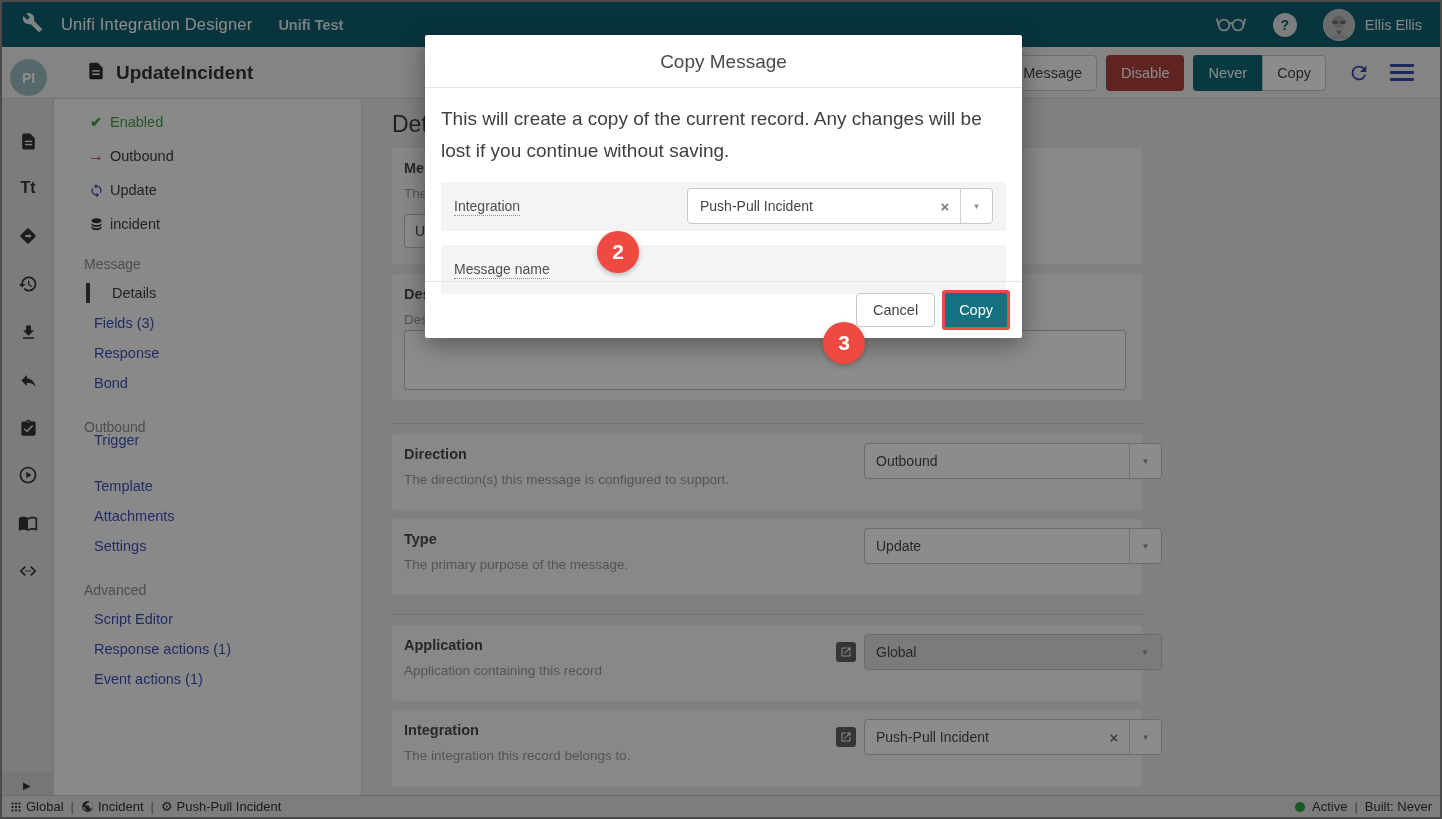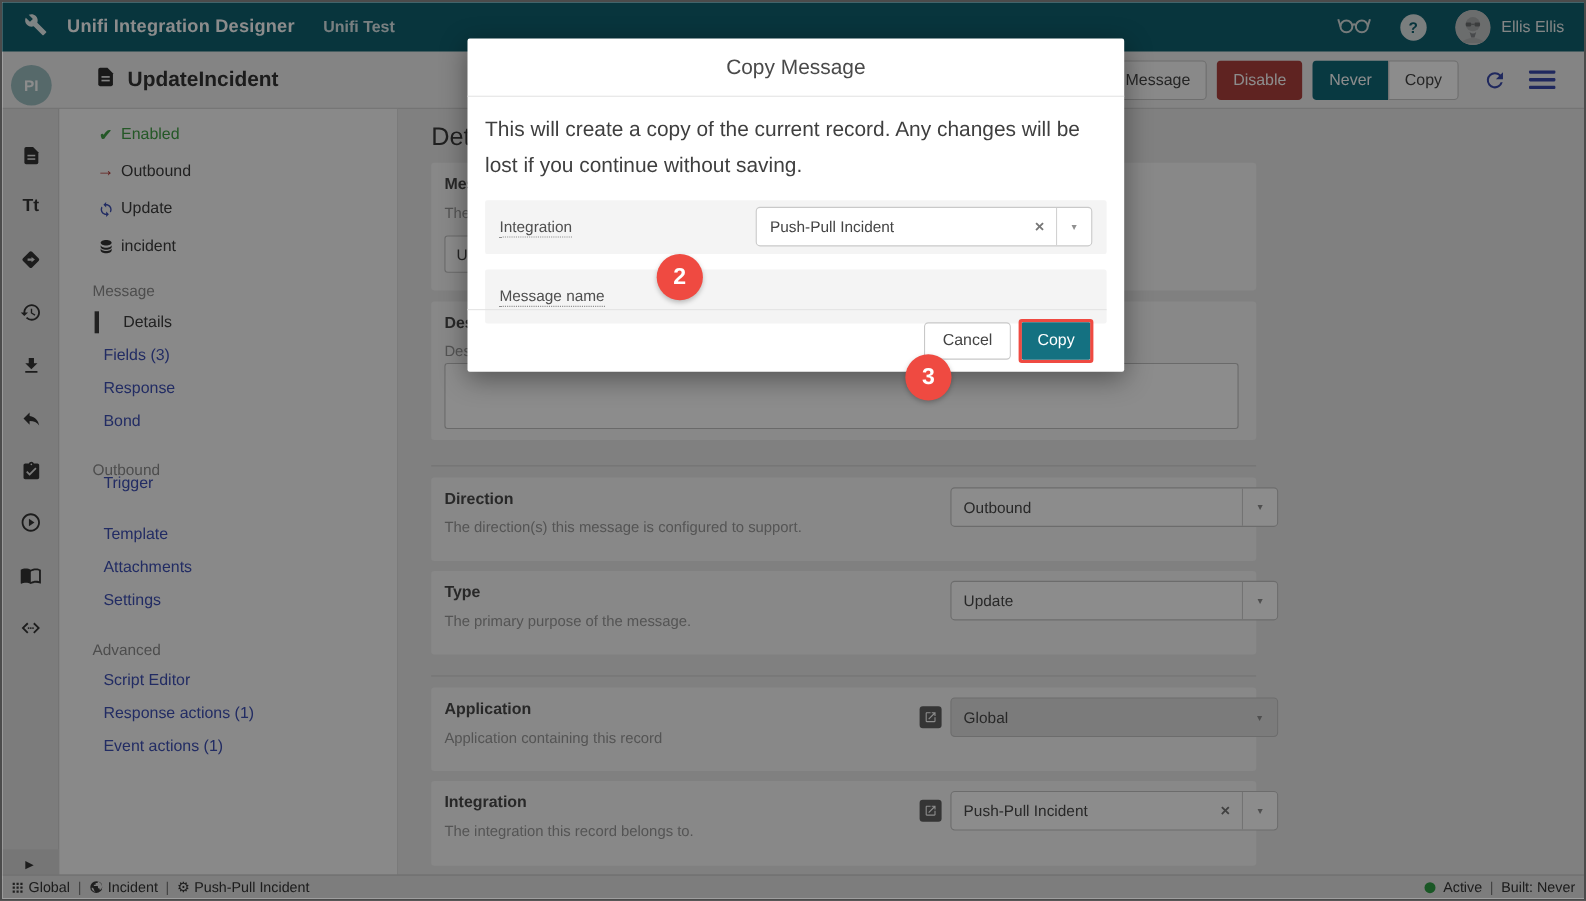--- a/index.html
+++ b/index.html
@@ -5,21 +5,21 @@
   * { box-sizing: border-box; margin: 0; padding: 0; }
   html,body { background:#3a3a3a; }
   body { font-family:"Liberation Sans", sans-serif; }
   .screen { position:relative; width:1442px; height:819px; background:#eaeaea; overflow:hidden;
             border:2px solid #4b4b4b; }
 
   
   .topbar { position:absolute; left:0; top:0; width:100%; height:45px; background:#0f6170;
             display:flex; align-items:center; z-index:1; }
   .wrench { margin-left:20px; }
-  .app-title { color:#fff; font-size:16.5px; font-weight:700; margin-left:18px; letter-spacing:.2px;}
+  .app-title { color:#fff; font-size:16.5px; font-weight:400; margin-left:18px; letter-spacing:.2px;}
   .workspace { color:rgba(255,255,255,.85); font-size:14.5px; font-weight:600; margin-left:26px; }
   .topbar-right { margin-left:auto; display:flex; align-items:center; padding-right:18px; }
   .glasses { margin-right:26px; cursor:pointer; }
   .help-circle { width:24px; height:24px; border-radius:50%; background:#dfe5e5; color:#0f6170;
                  font-weight:700; font-size:14px; display:flex; align-items:center; justify-content:center;
                  margin-right:26px; cursor:pointer; }
   .user-avatar { width:32px; height:32px; border-radius:50%; background:#c7c9c9; overflow:hidden;
                  display:flex; align-items:center; justify-content:center; cursor:pointer; }
   .user-name { color:#eef2f2; font-size:14.5px; margin-left:10px; }
 
@@ -113,21 +113,21 @@
   .mrow:first-of-type { margin-top:12px; }
   .mlabel { flex:1; font-size:14px; color:#4f4f4f; }
   .mlabel span { border-bottom:1px dotted #8f8f8f; padding-bottom:1px; }
   .mcombo { width:306px; height:36px; background:#fff; border:1px solid #c9c9c9; border-radius:4px;
             display:flex; align-items:center; cursor:pointer; }
   .mcombo .val { flex:1; font-size:14px; color:#444; padding-left:12px; }
   .mcombo .clear { width:30px; text-align:center; color:#777; font-size:15px; font-weight:700; cursor:pointer; }
   .red-frame { border:3px solid #ef4a41; border-radius:2px; }
   .mname-input { width:291px; height:35px; border:1px solid #bbb; border-radius:2px; font-size:14px;
                  color:#444; padding:0 11px; font-family:"Liberation Sans", sans-serif; display:block; }
-  .modal-footer { position:absolute; left:0; right:16px; bottom:0; height:57px; border-top:1px solid #e4e4e4;
+  .modal-footer { position:absolute; left:0; right:0; bottom:0; height:57px; border-top:1px solid #e4e4e4;
                   display:flex; align-items:center; justify-content:flex-end; padding:0 12px; }
   .btn-cancel { height:34px; background:#fff; border:1px solid #c8c8c8; border-radius:4px; color:#444;
                 font-size:14.5px; padding:0 16px; cursor:pointer; }
   .copy-frame { border:3px solid #ef4a41; border-radius:3px; margin-left:7px; }
   .btn-modal-copy { height:34px; min-width:56px; background:#147181; color:#fff; font-size:14.5px;
                     border:none; border-radius:1px; padding:0 14px; cursor:pointer;
                     font-family:"Liberation Sans", sans-serif; }
   .btn-cancel { font-family:"Liberation Sans", sans-serif; }
   .step-circle { position:absolute; width:42px; height:42px; border-radius:50%; background:#ef4a41;
                  color:#fff; font-size:21px; font-weight:700; display:flex; align-items:center;

